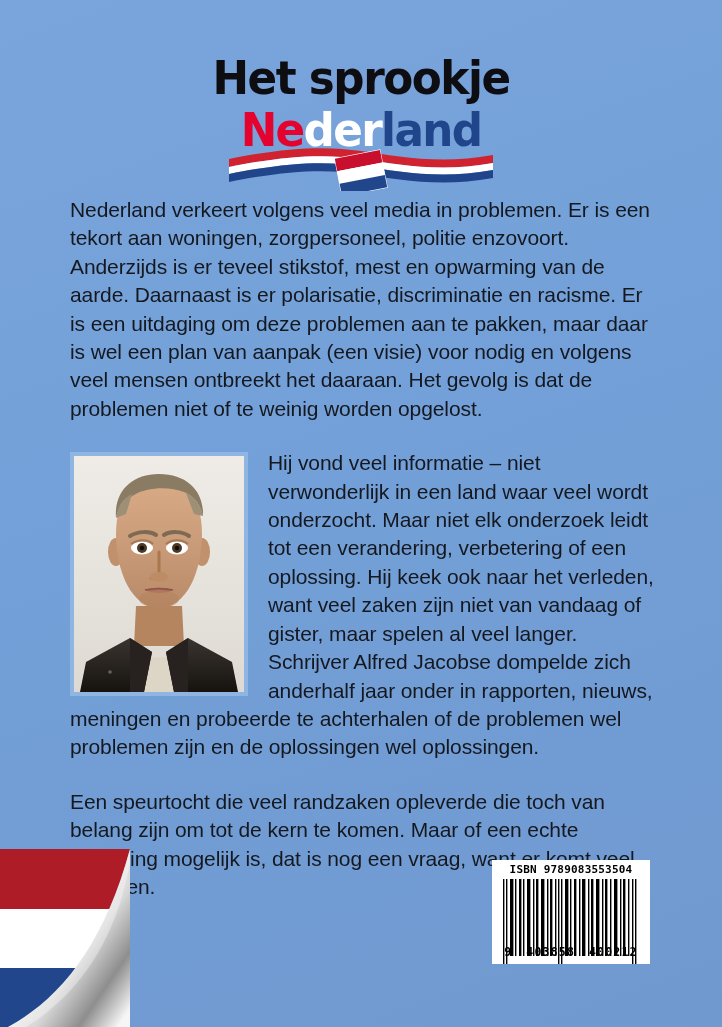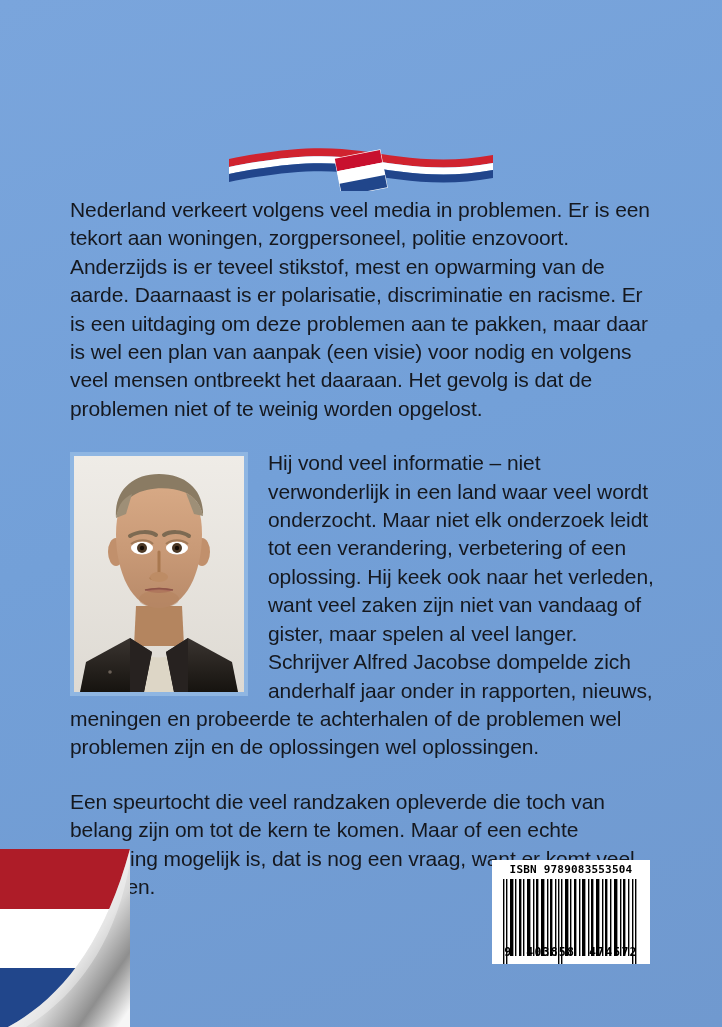--- a/index.html
+++ b/index.html
@@ -147,20 +147,24 @@
     bottom: 0;
     width: 130px;
     height: 178px;
   }
 </style>
 </head>
 <body>
 
 <div class="cover">
 
+  <div class="title-block">
+    <span class="title-main">Het sprookje</span>
+    <span class="title-sub"><span class="t-red">Ne</span><span class="t-white">der</span><span class="t-blue">land</span></span>
+  </div>
 
   <div class="ribbon">
     <svg viewBox="0 0 268 48" width="268" height="48" xmlns="http://www.w3.org/2000/svg">
       <path d="M2,16 C60,4 100,3 134,8 C170,13 212,22 266,12 L266,20 C212,30 170,21 134,16 C100,11 60,12 2,24 Z" fill="#d0232f"></path>
       <path d="M2,24 C60,12 100,11 134,16 C170,21 212,30 266,20 L266,27 C212,37 170,28 134,23 C100,18 60,19 2,31 Z" fill="#ffffff"></path>
       <path d="M2,31 C60,19 100,18 134,23 C170,28 212,37 266,27 L266,35 C212,45 170,36 134,31 C100,26 60,27 2,39 Z" fill="#21458b"></path>
       <g transform="rotate(-11 134 30)">
         <rect x="111" y="11" width="46" height="38" fill="#ffffff" stroke="#ffffff" stroke-width="1"></rect>
         <rect x="111" y="11" width="46" height="12.7" fill="#c8102e"></rect>
         <rect x="111" y="23.7" width="46" height="12.7" fill="#ffffff"></rect>
@@ -278,21 +282,21 @@
           <rect x="107" y="0" width="1.4" height="77"></rect>
           <rect x="111" y="0" width="3.4" height="77"></rect>
           <rect x="117" y="0" width="1.4" height="77"></rect>
           <rect x="120" y="0" width="2.4" height="77"></rect>
           <rect x="125" y="0" width="1.4" height="77"></rect>
           <rect x="129" y="0" width="1.4" height="85"></rect>
           <rect x="132" y="0" width="1.4" height="85"></rect>
         </g>
       </svg>
     </div>
-    <div class="barcode-digits"><span>9</span>&nbsp;&nbsp;<span>403858</span>&nbsp;&nbsp;<span>474572</span></div>
+    <div class="barcode-digits"><span>9</span>&nbsp;&nbsp;<span>403858</span>&nbsp;&nbsp;<span>400212</span></div>
   </div>
 
   <div class="corner">
     <svg viewBox="0 0 130 178" width="130" height="178" xmlns="http://www.w3.org/2000/svg">
       <defs>
         <linearGradient id="curl" x1="0.05" y1="0.05" x2="0.95" y2="0.95">
           <stop offset="0%" stop-color="#5e5e5e"></stop>
           <stop offset="18%" stop-color="#a8a8a8"></stop>
           <stop offset="42%" stop-color="#f2f2f2"></stop>
           <stop offset="62%" stop-color="#d8d8d8"></stop>

